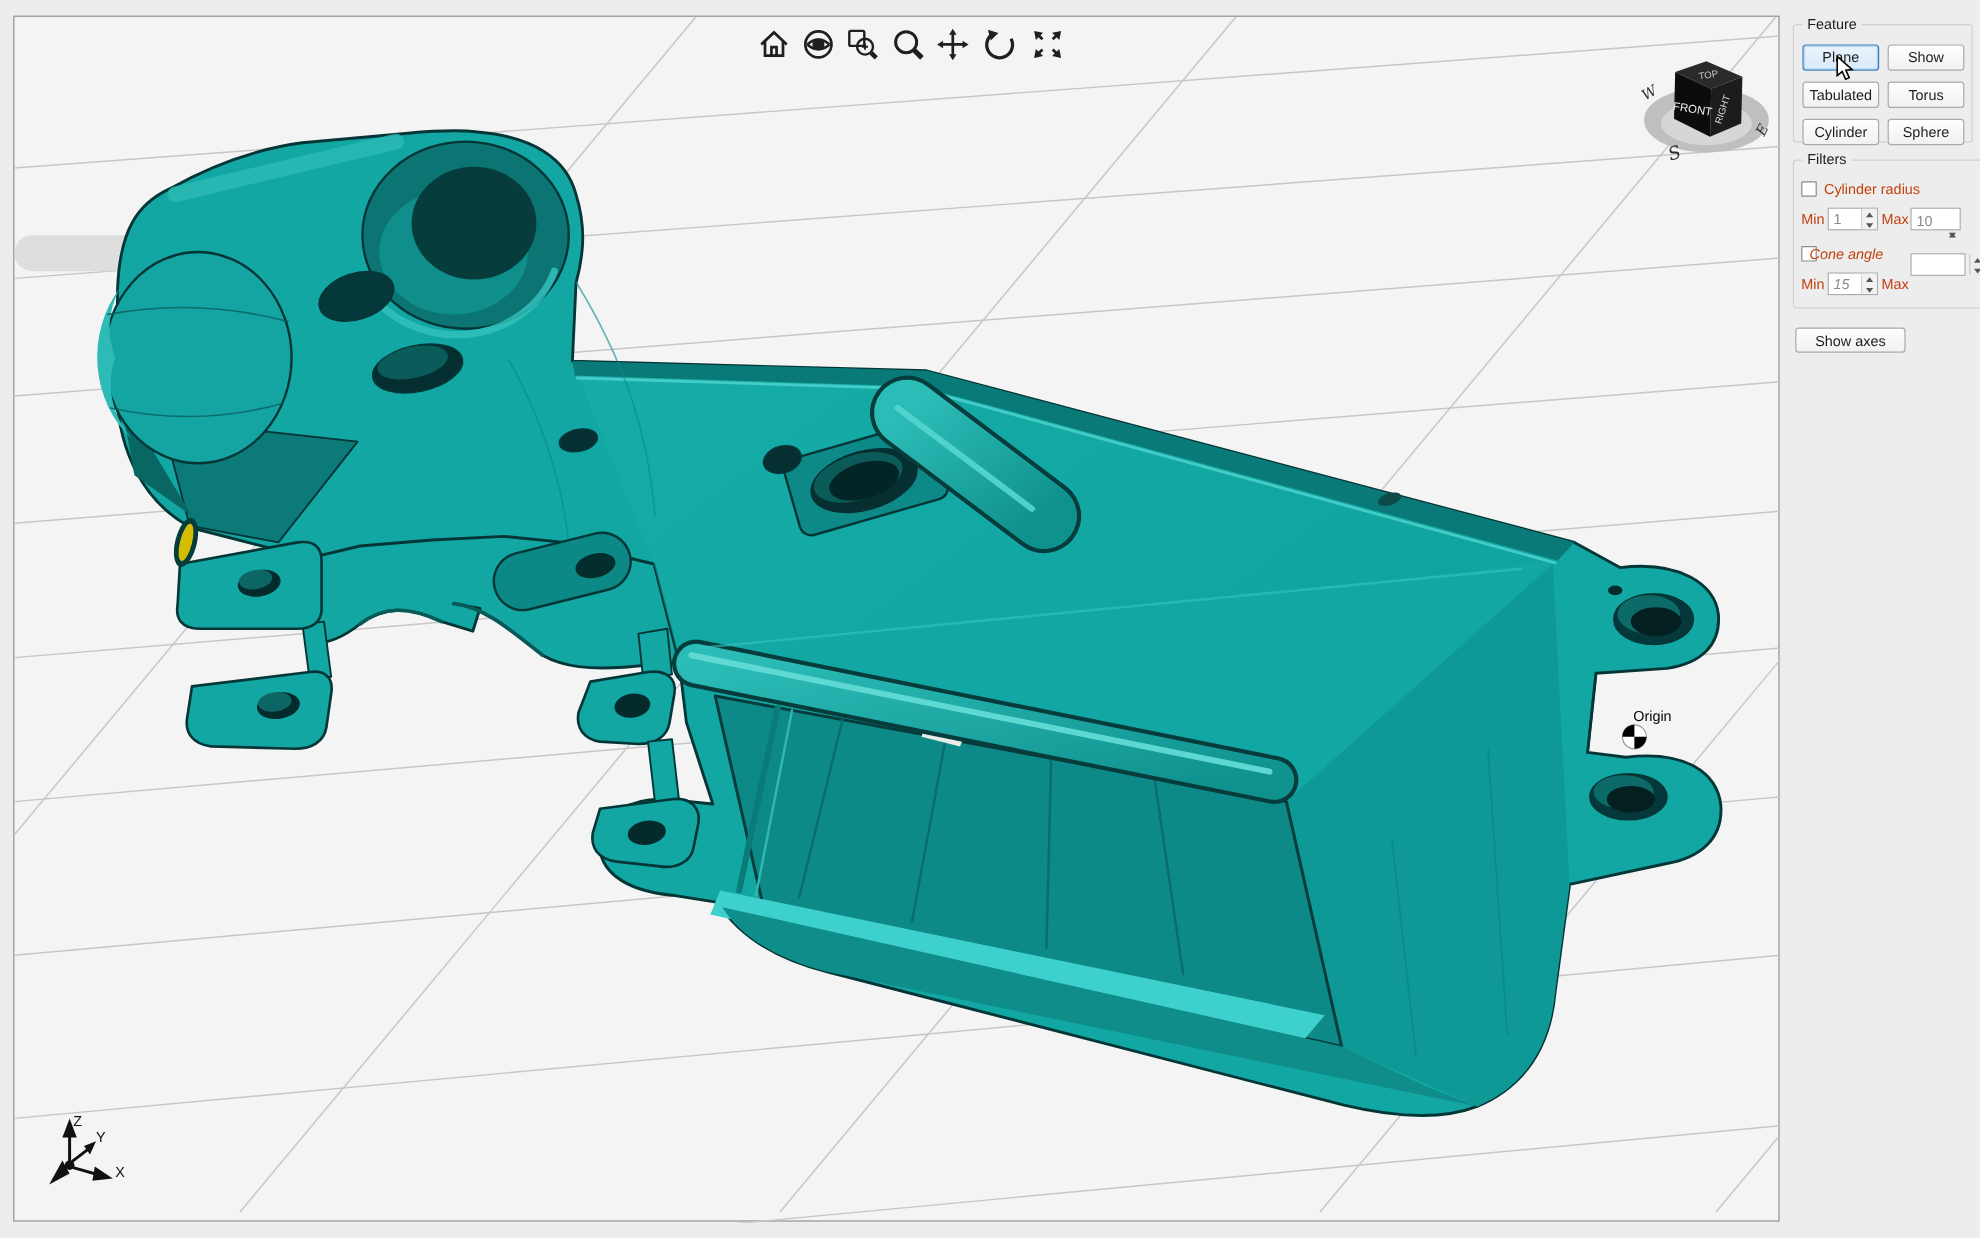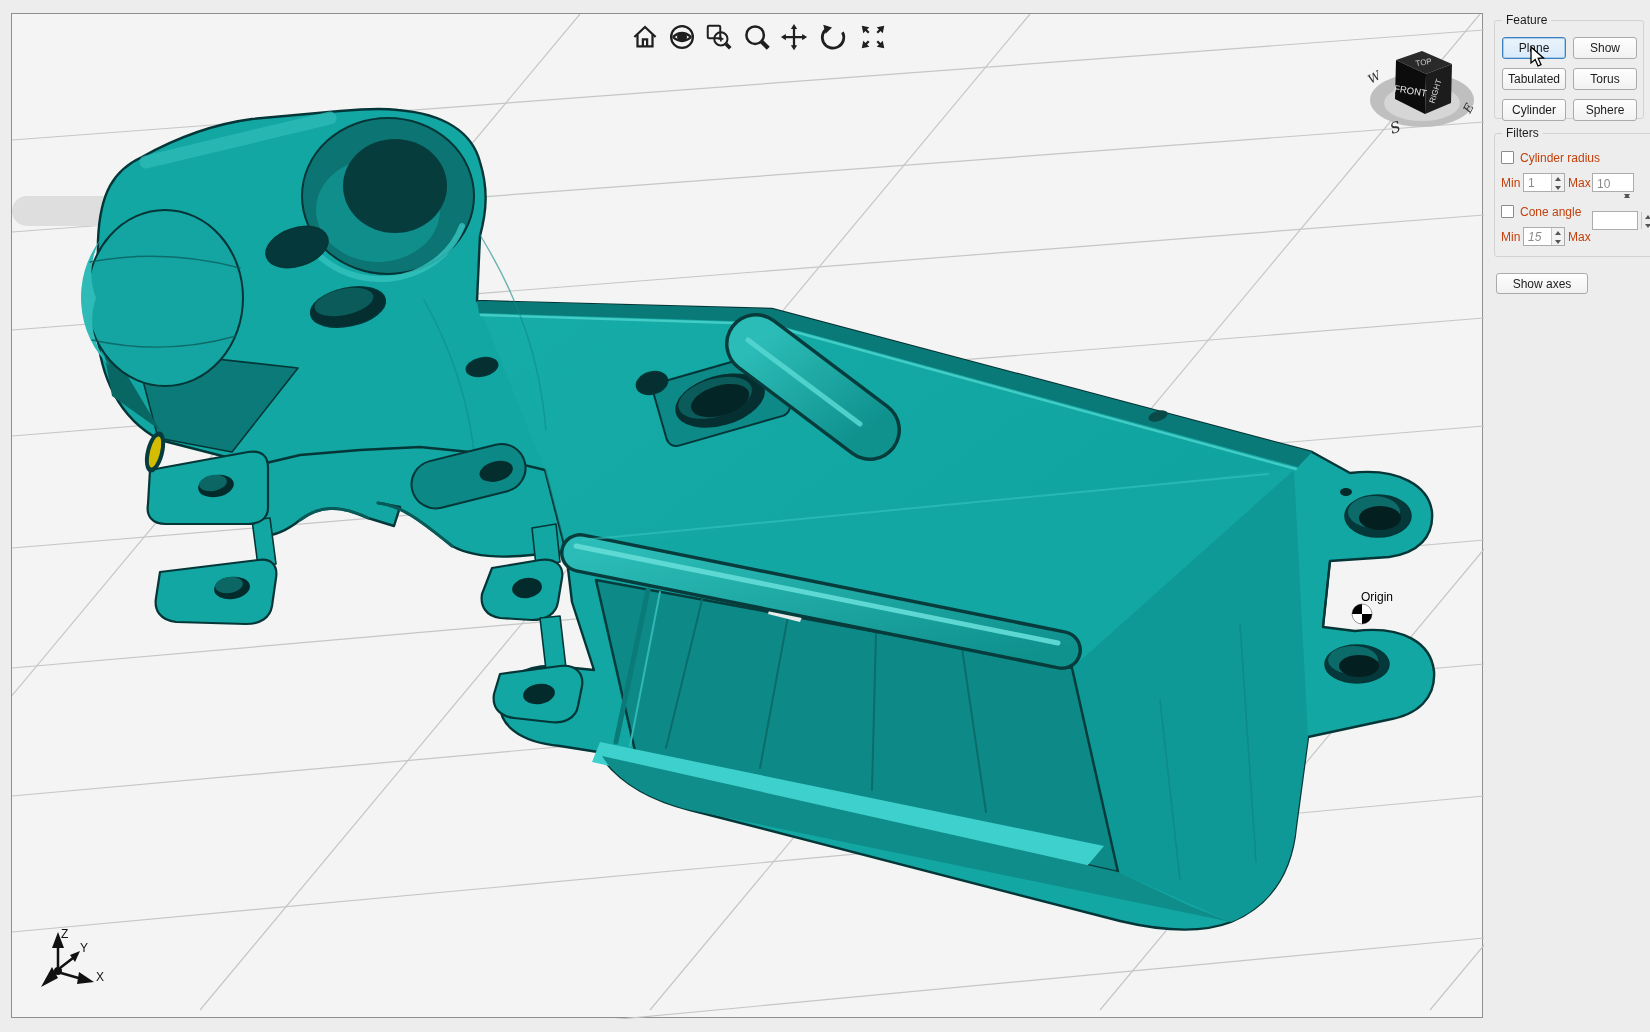--- a/index.html
+++ b/index.html
@@ -345,21 +345,21 @@
     <span class="flabel" style="left:73px; top:42px;">Max</span>
     <div class="spin" style="left:97px; top:39px;align-items:flex-end;">
       <span class="val">10</span>
       <span class="arrows">
           <div class="up"></div>
           <div class="down"></div>
         </span>
     </div>
 
     <div class="chk" style="left:6px; top:71px;"></div>
-    <span class="flabel" style="left:25px; top:71px;">Cone angle</span>
+    <span class="flabel" style="left:13px; top:71px;font-style:italic;">Cone angle</span>
 
     <span class="flabel" style="left:6px; top:96px;">Min</span>
     <div class="spin" style="left:28px; top:93px;font-style:italic;">
       <span class="val">15</span>
       <span class="arrows">
           <div class="up"></div>
           <div class="down"></div>
         </span>
     </div>
     <span class="flabel" style="left:73px; top:96px;">Max</span>

